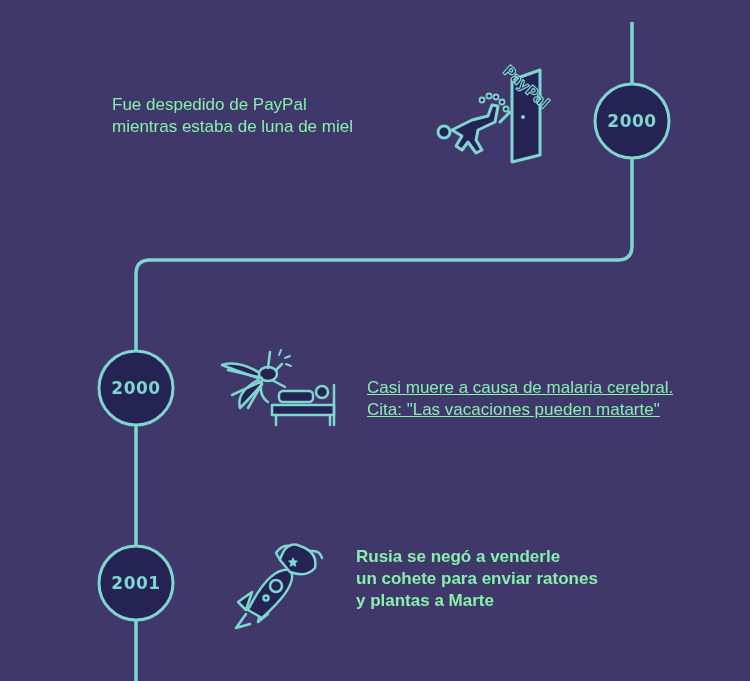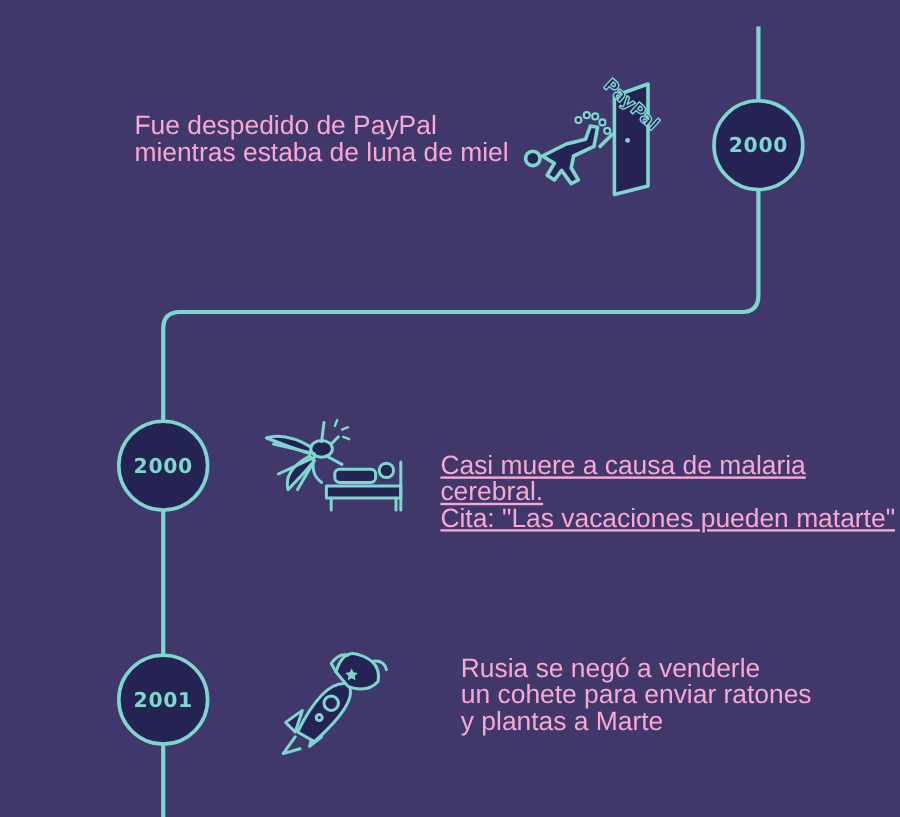--- a/index.html
+++ b/index.html
@@ -1,18 +1,18 @@
 <!DOCTYPE html>
 <html><head>
   <meta charset="utf-8">
   <style>
     html, body { margin: 0; padding: 0; }
     body { width: 750px; height: 681px; background: #40386a; position: relative; overflow: hidden; font-family: "Liberation Sans", "DejaVu Sans", sans-serif; }
     .canvas { position: absolute; left: 0; top: 0; width: 750px; height: 681px; }
-    .event-text { position: absolute; color: #f9a8d4; font-size: 22px; line-height: 22px; white-space: pre-line; }
+    .event-text { position: absolute; color: #86efac; font-size: 17px; line-height: 22px; white-space: pre-line; }
     .year-label { font-family: "DejaVu Sans", sans-serif; font-size: 17px; font-weight: bold; fill: #7fd6cf; letter-spacing: 0.5px; }
   </style>
 </head>
 <body>
 
 <svg class="canvas" viewBox="0 0 750 681" xmlns="http://www.w3.org/2000/svg">
 
   <path d="M632 22 V246 Q632 260 618 260 H150 Q136 260 136 274 V681" fill="none" stroke="#7fd6cf" stroke-width="3.5"></path>
 
   <g>
@@ -86,15 +86,15 @@
     <path d="M311 551 Q320 550 322 558" fill="none"></path>
 
     <path d="M293 557 l1.6 3.3 3.6.5 -2.6 2.5 .6 3.6 -3.2-1.7 -3.2 1.7 .6-3.6 -2.6-2.5 3.6-.5 z" fill="#7fd6cf" stroke="none"></path>
   </g>
 </svg>
 
 <div class="event-text" style="left:112px; top:94px;">Fue despedido de PayPal
 mientras estaba de luna de miel</div>
 <div class="event-text" style="left:367px; top:377px;text-decoration:underline;">Casi muere a causa de malaria cerebral.
 Cita: "Las vacaciones pueden matarte"</div>
-<div class="event-text" style="left:384px; top:546px;">Rusia se negó a venderle
+<div class="event-text" style="left:356px; top:546px;font-weight:bold;">Rusia se negó a venderle
 un cohete para enviar ratones
 y plantas a Marte</div>
 
 </body></html>

